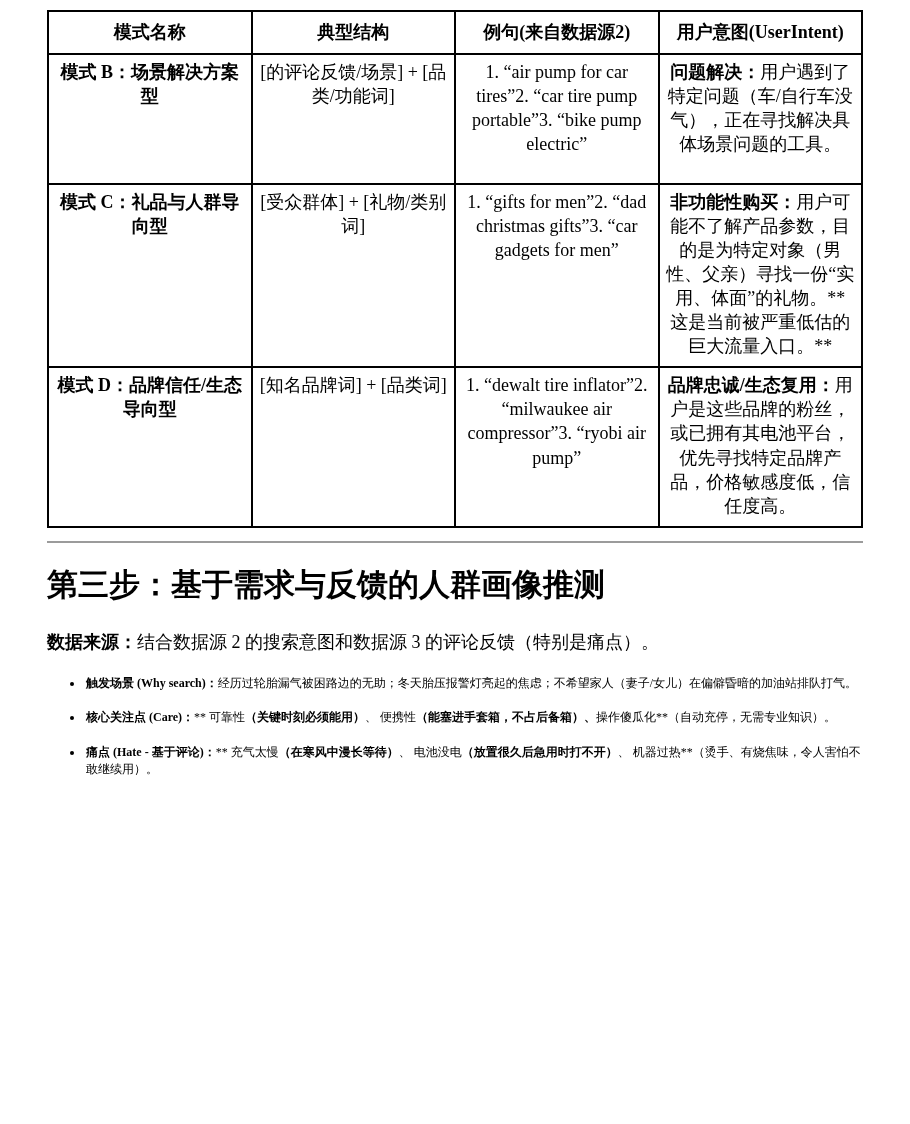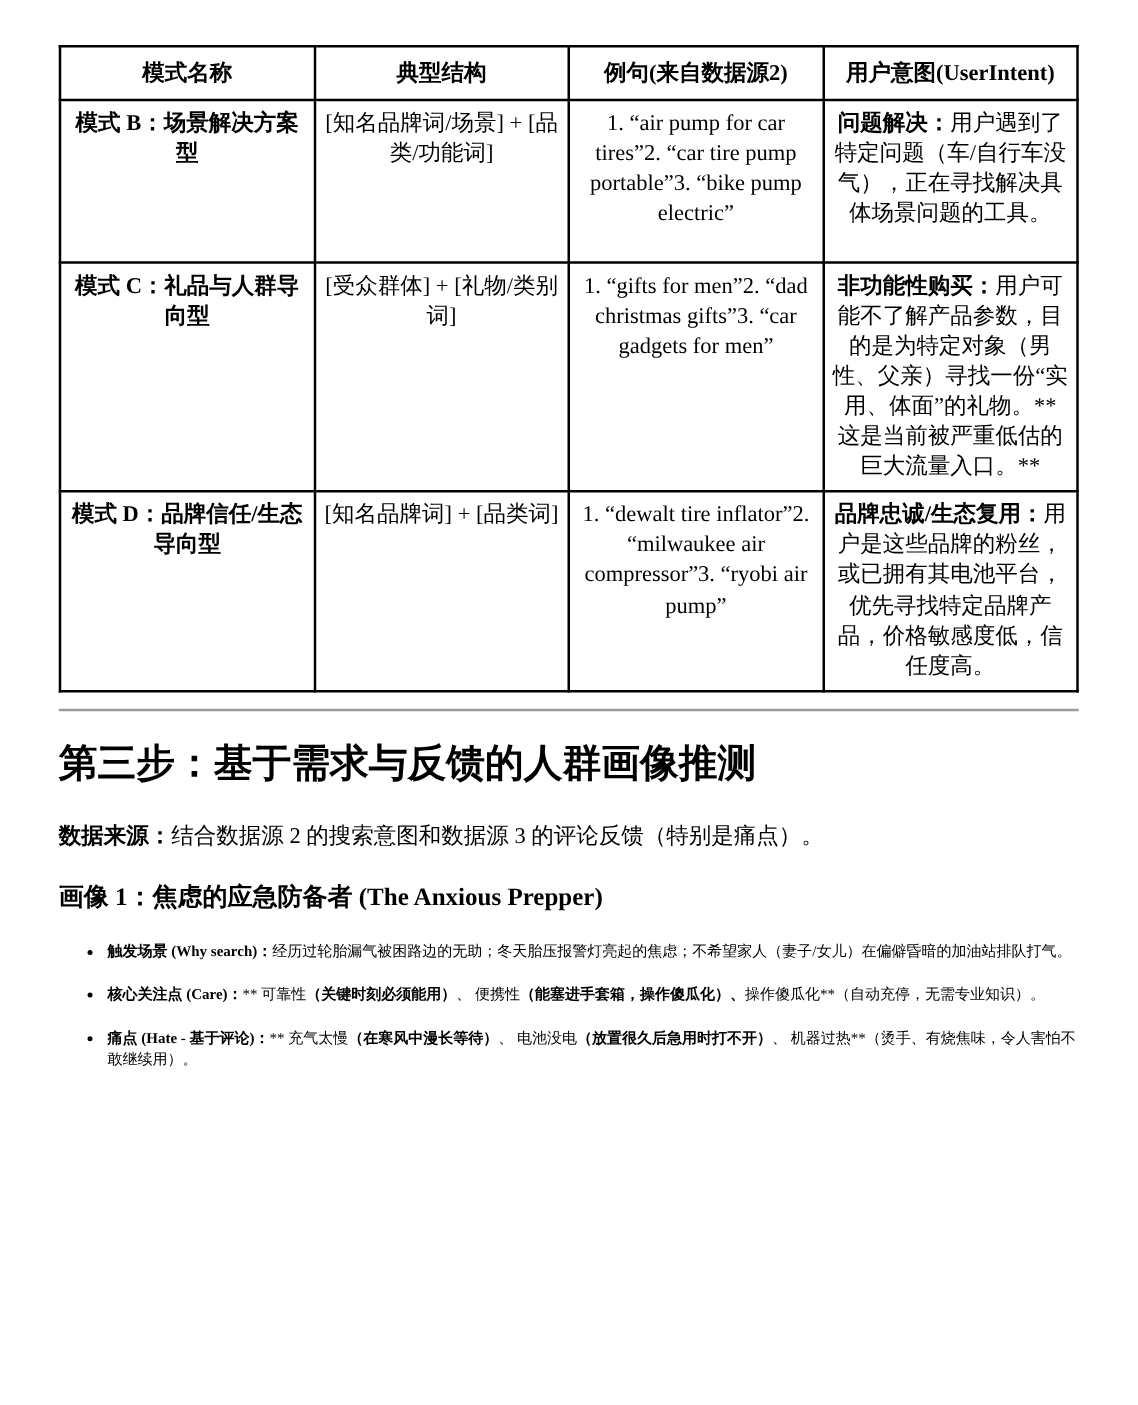--- a/index.html
+++ b/index.html
@@ -16,21 +16,20 @@
     margin: 0 auto;
     padding: 10px 47px 20px 47px;
     background: #ffffff;
   }
   
   table.patterns {
     width: 100%;
     border-collapse: collapse;
     table-layout: fixed;
     font-size: 18px;
-    margin-top: 26px;
   }
   table.patterns th,
   table.patterns td {
     border: 2px solid #000000;
     vertical-align: top;
     text-align: center;
     padding: 5px 6px 8px 6px;
     line-height: 1.34;
     overflow-wrap: break-word;
   }
@@ -88,21 +87,21 @@
       <tr>
         <th>模式名称</th>
         <th>典型结构</th>
         <th>例句(来自数据源2)</th>
         <th>用户意图(UserIntent)</th>
       </tr>
     </thead>
     <tbody>
       <tr class="row-b">
         <td class="pattern-name">模式 B：场景解决方案型</td>
-        <td>[知名品牌词/场景] + [品类/功能词]</td>
+        <td>[的评论反馈/场景] + [品类/功能词]</td>
         <td>1. “air pump for car tires”2. “car tire pump portable”3. “bike pump electric”</td>
         <td><span class="b">问题解决：</span><span>用户遇到了特定问题（车/自行车没气），正在寻找解决具体场景问题的工具。</span></td>
       </tr>
       <tr class="row-c">
         <td class="pattern-name">模式 C：礼品与人群导向型</td>
         <td>[受众群体] + [礼物/类别词]</td>
         <td>1. “gifts for men”2. “dad christmas gifts”3. “car gadgets for men”</td>
         <td><span class="b">非功能性购买：</span><span>用户可能不了解产品参数，目的是为特定对象（男性、父亲）寻找一份“实用、体面”的礼物。** 这是当前被严重低估的巨大流量入口。**</span></td>
       </tr>
       <tr class="row-d">
@@ -114,21 +113,20 @@
     </tbody>
   </table>
 
   <hr class="divider">
 
   <h1 class="step-title">第三步：基于需求与反馈的人群画像推测</h1>
 
 
   <p class="body-line"><span class="b">数据来源：</span><span>结合数据源 2 的搜索意图和数据源 3 的评论反馈（特别是痛点）。</span></p>
 
-  <h2 class="persona-title">画像 1：焦虑的应急防备者 (The Anxious Prepper)</h2>
 
   <ul class="persona-list">
     <li><span class="b">触发场景 (Why search)：</span><span>经历过轮胎漏气被困路边的无助；冬天胎压报警灯亮起的焦虑；不希望家人（妻子/女儿）在偏僻昏暗的加油站排队打气。</span></li>
-    <li><span class="b">核心关注点 (Care)：</span><span>** 可靠性</span><span class="b">（关键时刻必须能用）</span><span>、 便携性</span><span class="b">（能塞进手套箱，操作傻瓜化）、</span><span>操作傻瓜化**（自动充停，无需专业知识）。</span></li>
+    <li><span class="b">核心关注点 (Care)：</span><span>** 可靠性</span><span class="b">（关键时刻必须能用）</span><span>、 便携性</span><span class="b">（能塞进手套箱，不占后备箱）、</span><span>操作傻瓜化**（自动充停，无需专业知识）。</span></li>
     <li><span class="b">痛点 (Hate - 基于评论)：</span><span>** 充气太慢</span><span class="b">（在寒风中漫长等待）</span><span>、 电池没电</span><span class="b">（放置很久后急用时打不开）</span><span>、 机器过热**（烫手、有烧焦味，令人害怕不敢继续用）。</span></li>
   </ul>
 
 </div>
 
 </body></html>

